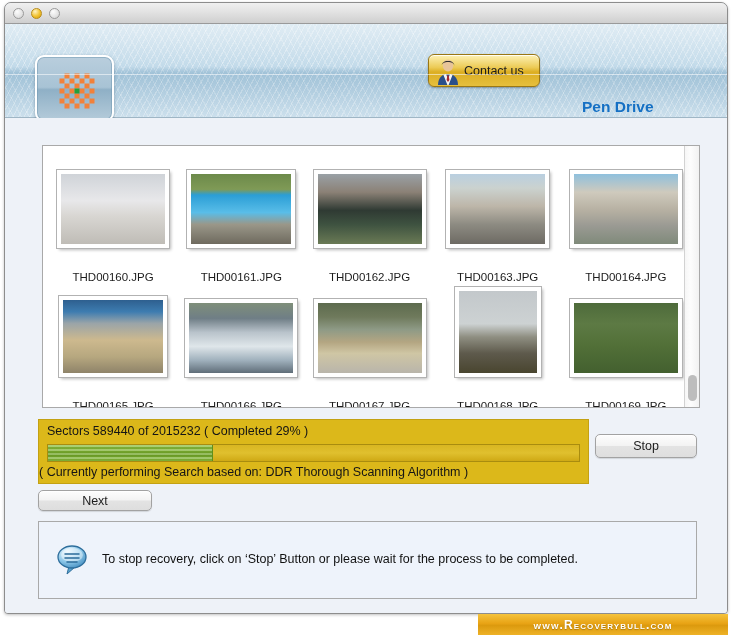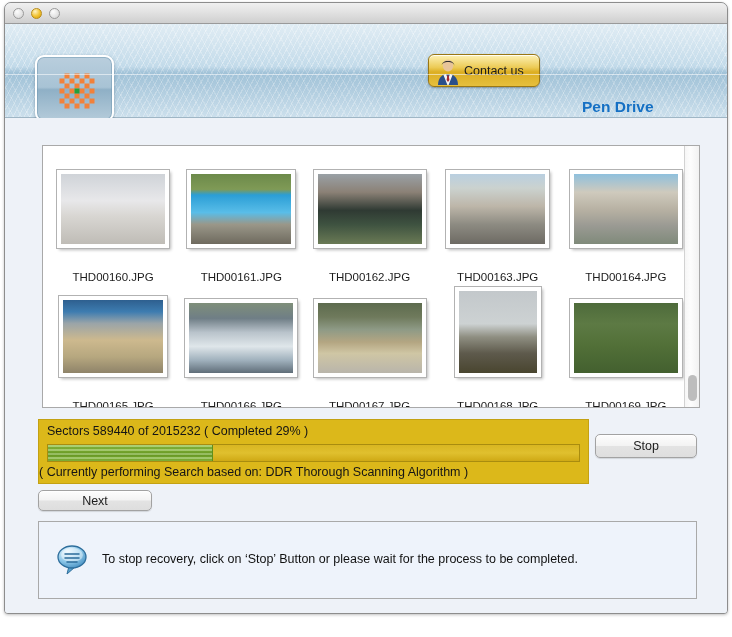--- a/index.html
+++ b/index.html
@@ -435,14 +435,17 @@
             <line x1="9" y1="14" x2="23" y2="14"></line>
             <line x1="11" y1="18" x2="21" y2="18"></line>
           </g>
         </svg>
         <div class="msg-text">To stop recovery, click on ‘Stop’ Button or please wait for the process to be completed.</div>
       </div>
 
     </div>
   </div>
 
+  <div class="footer-badge">
+    <span>www.Recoverybull.com</span>
+  </div>
 
 </div>
 
 </body></html>

